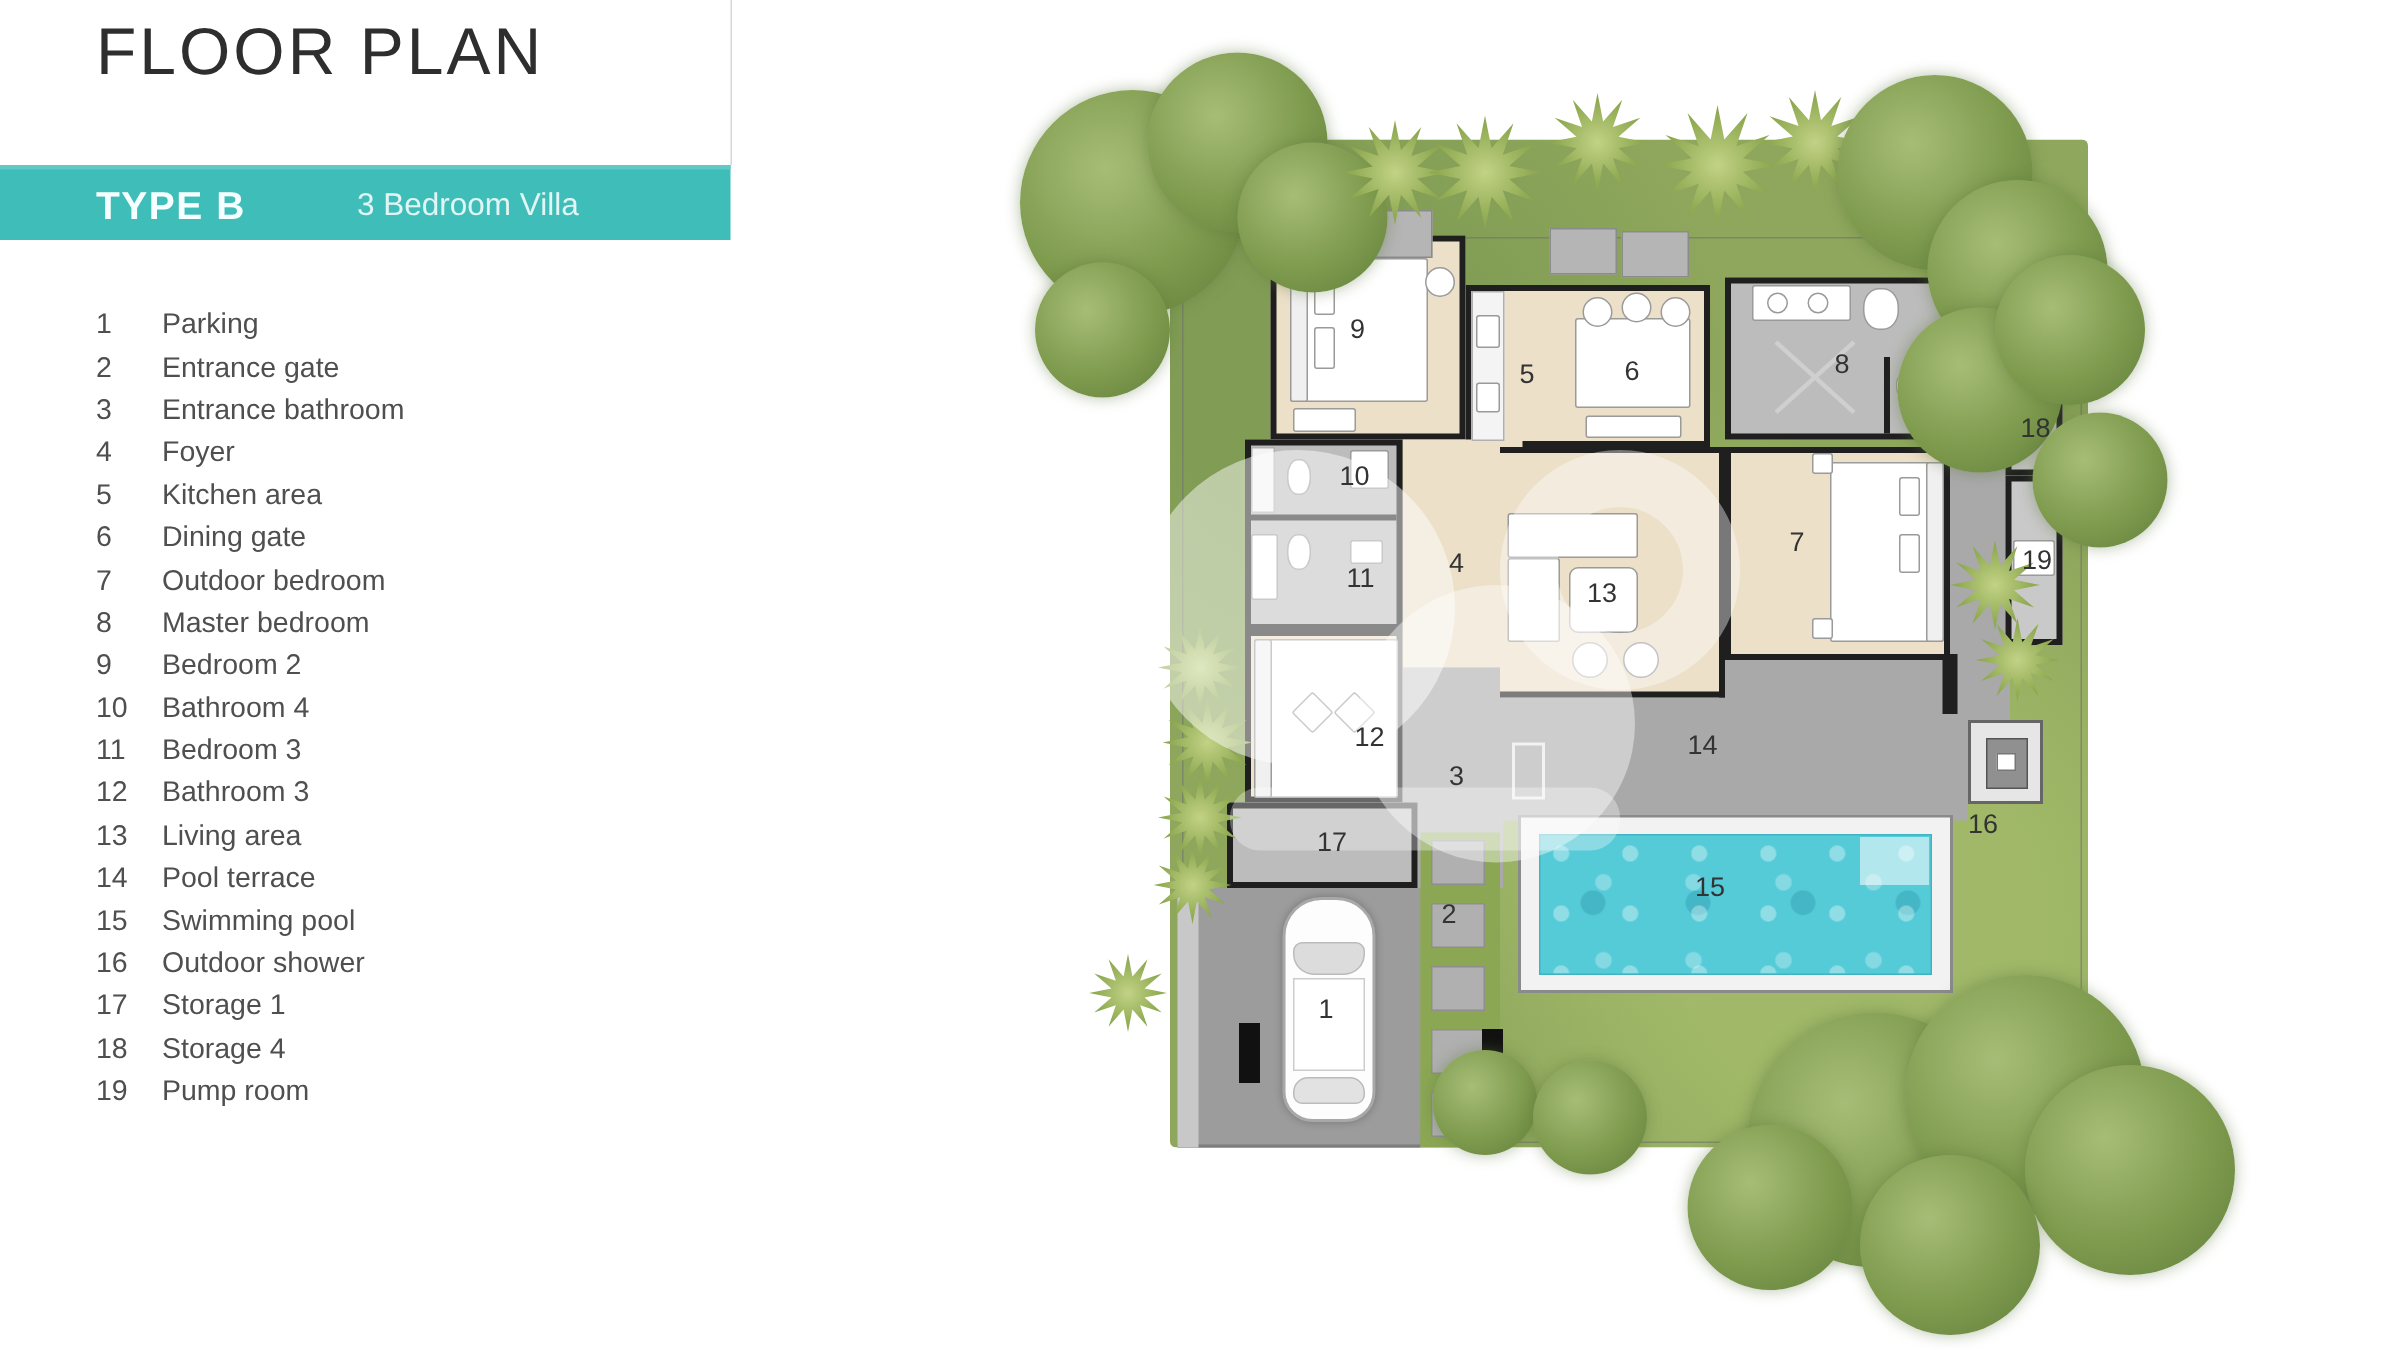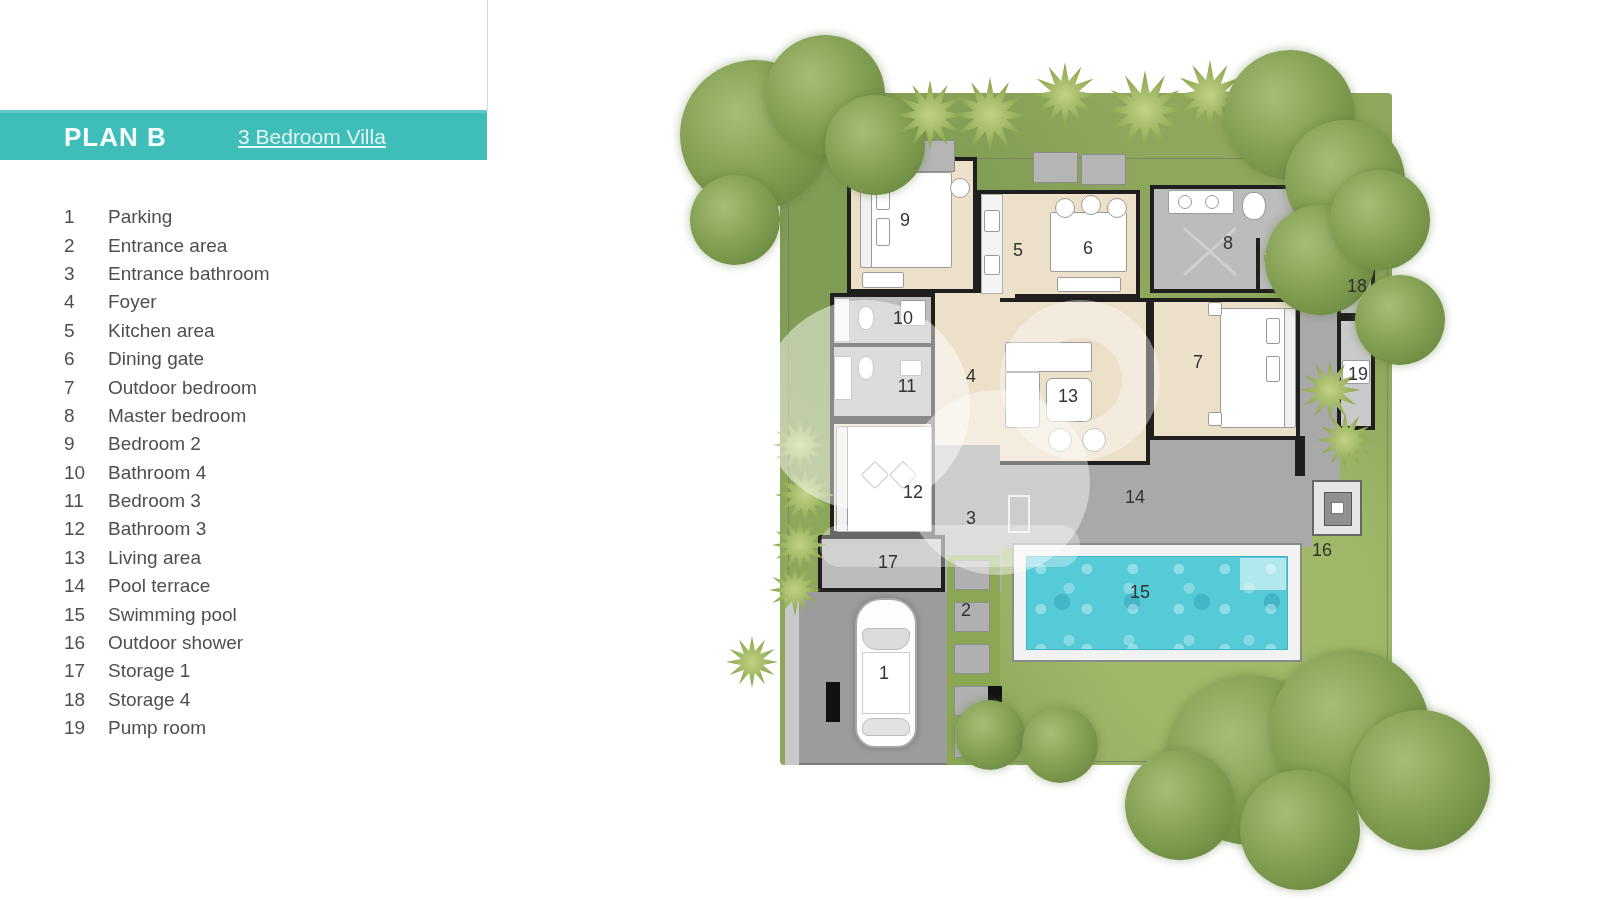--- a/index.html
+++ b/index.html
@@ -5,21 +5,21 @@
   html,body{margin:0;padding:0;background:#ffffff;}
   #stage{position:relative;width:1600px;height:900px;background:#ffffff;overflow:hidden;
          font-family:"Liberation Sans", sans-serif;}
   
   .page-title{position:absolute;left:64px;top:10px;font-size:44px;letter-spacing:2px;
               color:#2e2e2e;font-weight:normal;}
   .banner{position:absolute;left:0;top:110px;width:487px;height:50px;background:#3fbdb9;
           border-top:3px solid #62cac6;box-sizing:border-box;}
   .banner .type{position:absolute;left:64px;top:9px;font-size:26px;font-weight:bold;
                 color:#f6ffff;letter-spacing:1px;}
-  .banner .sub{position:absolute;left:238px;top:12px;font-size:21px;color:rgba(255,255,255,.85);text-decoration:underline;}
+  .banner .sub{position:absolute;left:238px;top:12px;font-size:21px;color:rgba(255,255,255,.85);}
   .vdivider{position:absolute;left:487px;top:0;width:1px;height:110px;background:#d8d8d8;}
   .legend{position:absolute;left:64px;top:203px;width:340px;}
   .legend .row{display:flex;height:28.4px;align-items:center;}
   .legend .num{width:44px;font-size:19px;color:#4f4f4f;}
   .legend .lab{font-size:19px;color:#4f4f4f;}
   
   #plan{position:absolute;left:700px;top:60px;width:780px;height:820px;}
   #plan *{position:absolute;box-sizing:border-box;}
   .garden{left:80px;top:33px;width:612px;height:672px;border-radius:4px;
       background-color:#8ea75c;
@@ -69,34 +69,35 @@
   .shower-out{left:612px;top:420px;width:50px;height:56px;background:#e6e6e6;border:2px solid #666;z-index:6;}
   .shower-in{left:10px;top:10px;width:28px;height:34px;background:#909090;border:1px solid #555;}
   .shower-fix{left:17px;top:20px;width:13px;height:12px;background:#fff;border:1px solid #777;}
   .xline{width:70px;height:3px;background:#cfcfcf;z-index:12;}
 </style>
 </head>
 <body>
 
 <div id="stage">
 
+  <div class="page-title">FLOOR PLAN</div>
   <div class="vdivider"></div>
   <div class="banner">
-    <span class="type">PLAN B</span>
+    <span class="type">TYPE B</span>
     <span class="sub">3 Bedroom Villa</span>
   </div>
 
   <div class="legend">
     <div class="row">
         <span class="num">1</span>
         <span class="lab">Parking</span>
       </div>
     <div class="row">
         <span class="num">2</span>
-        <span class="lab">Entrance area</span>
+        <span class="lab">Entrance gate</span>
       </div>
     <div class="row">
         <span class="num">3</span>
         <span class="lab">Entrance bathroom</span>
       </div>
     <div class="row">
         <span class="num">4</span>
         <span class="lab">Foyer</span>
       </div>
     <div class="row">

